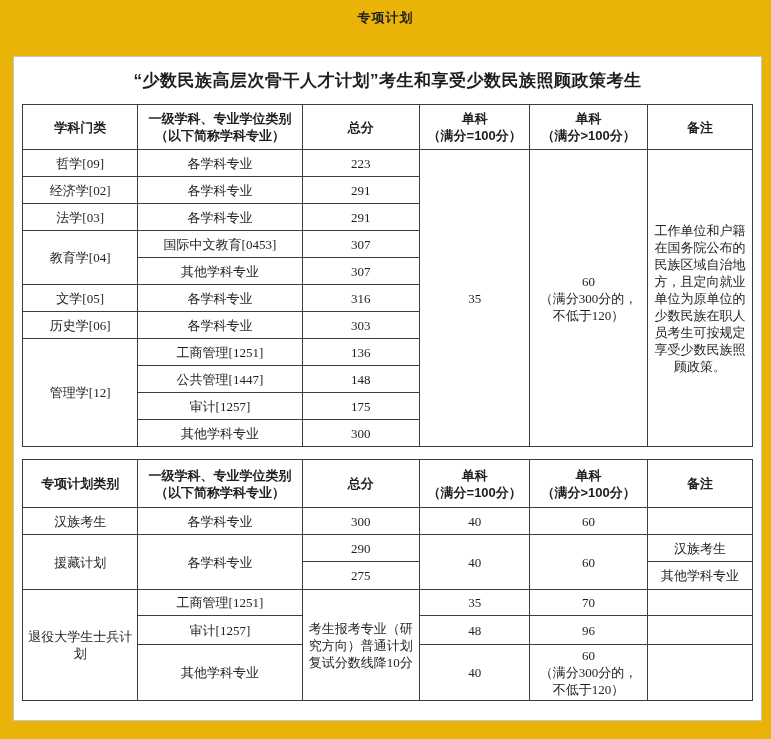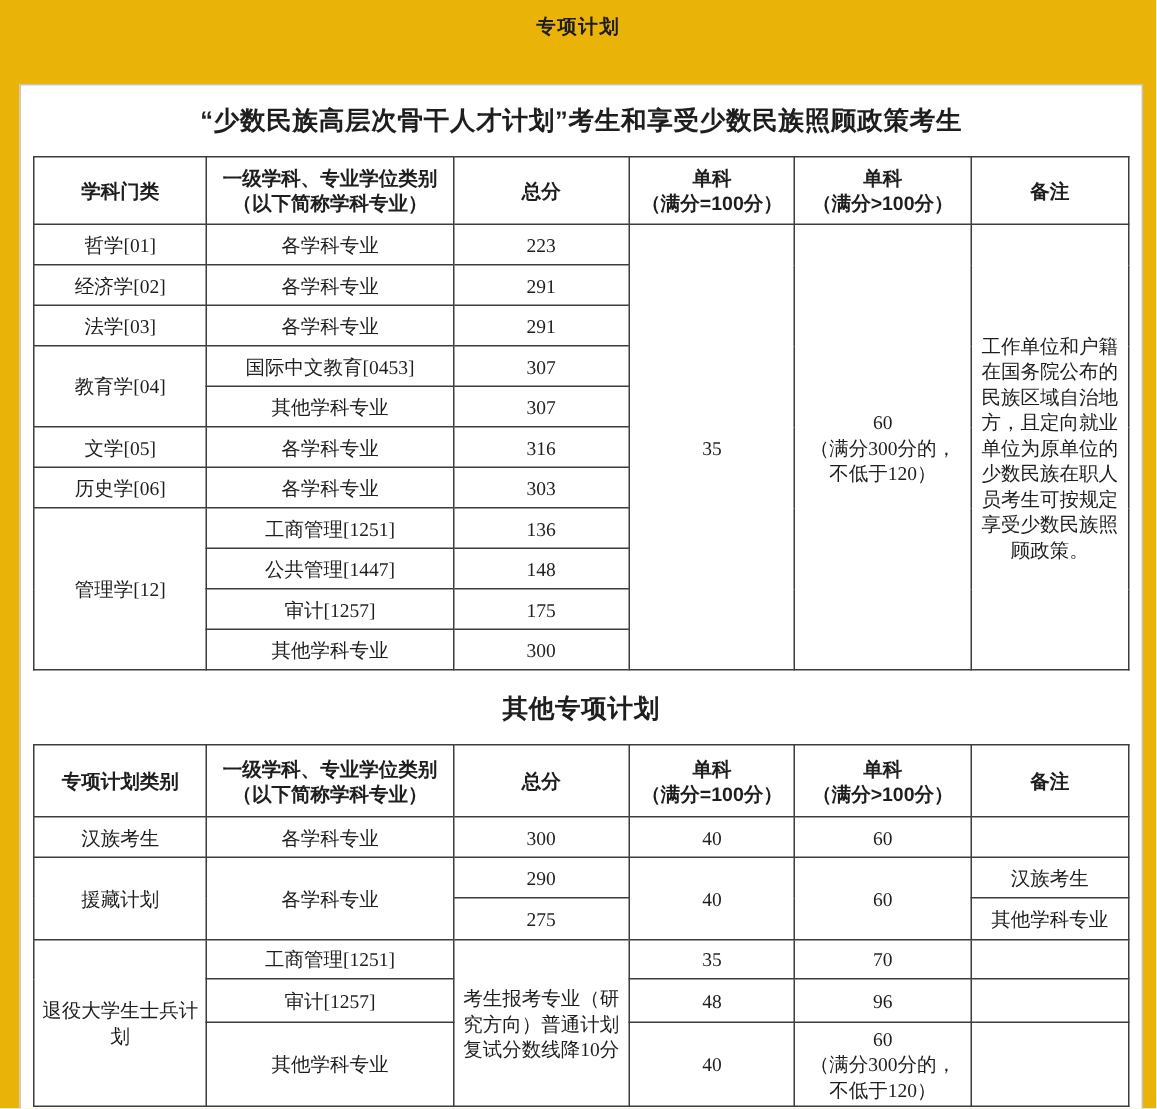--- a/index.html
+++ b/index.html
@@ -110,21 +110,21 @@
           <th>总分</th>
           <th class="ml">单科
 （满分=100分）</th>
           <th class="ml">单科
 （满分&gt;100分）</th>
           <th>备注</th>
         </tr>
       </thead>
       <tbody>
         <tr>
-          <td>哲学[01]</td>
+          <td>哲学[09]</td>
           <td>各学科专业</td>
           <td>223</td>
           <td rowspan="11">35</td>
           <td rowspan="11" class="ml">60
 （满分300分的，
 不低于120）</td>
           <td rowspan="11" class="remark-justify">工作单位和户籍在国务院公布的民族区域自治地方，且定向就业单位为原单位的少数民族在职人员考生可按规定享受少数民族照顾政策。</td>
         </tr>
         <tr>
           <td>经济学[02]</td>
@@ -168,21 +168,20 @@
           <td>审计[1257]</td>
           <td>175</td>
         </tr>
         <tr>
           <td>其他学科专业</td>
           <td>300</td>
         </tr>
       </tbody>
     </table>
 
-    <div class="section-heading second">其他专项计划</div>
 
     <table class="score-table t2">
       <colgroup>
         <col style="width:15.8%">
           <col style="width:22.5%">
           <col style="width:16.1%">
         <col style="width:15.1%">
           <col style="width:16.1%">
           <col style="width:14.4%">
       </colgroup>

